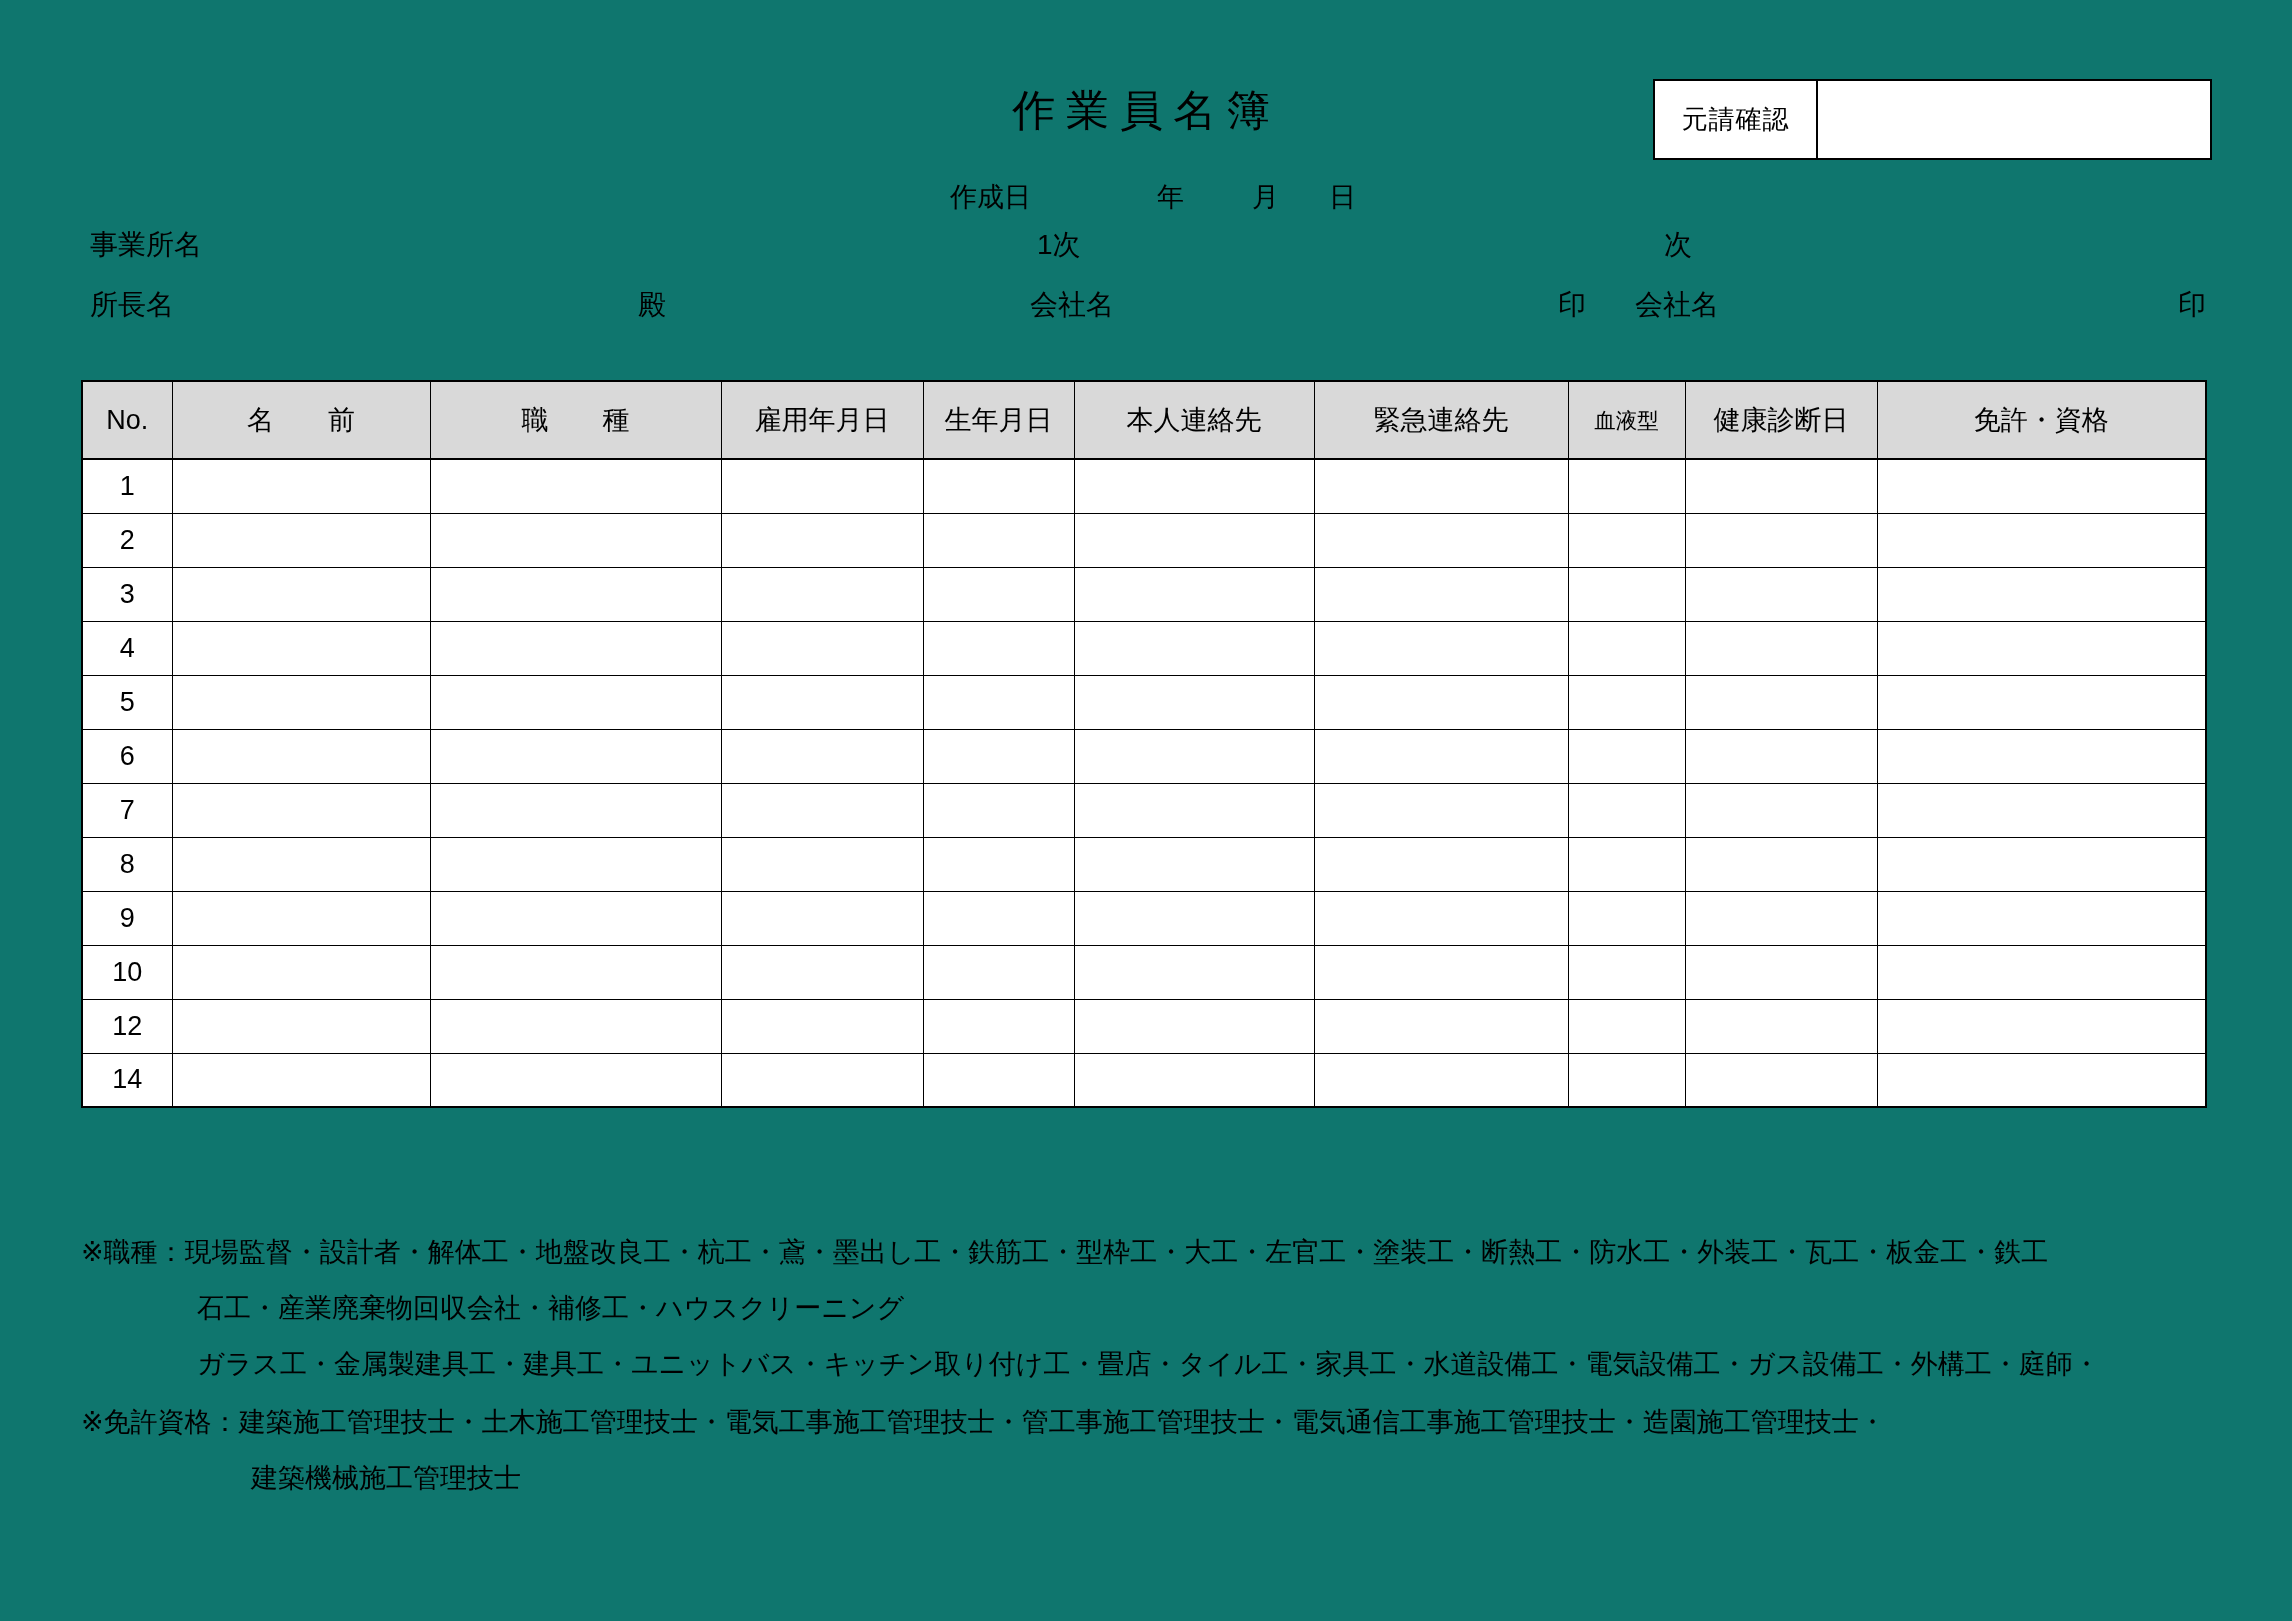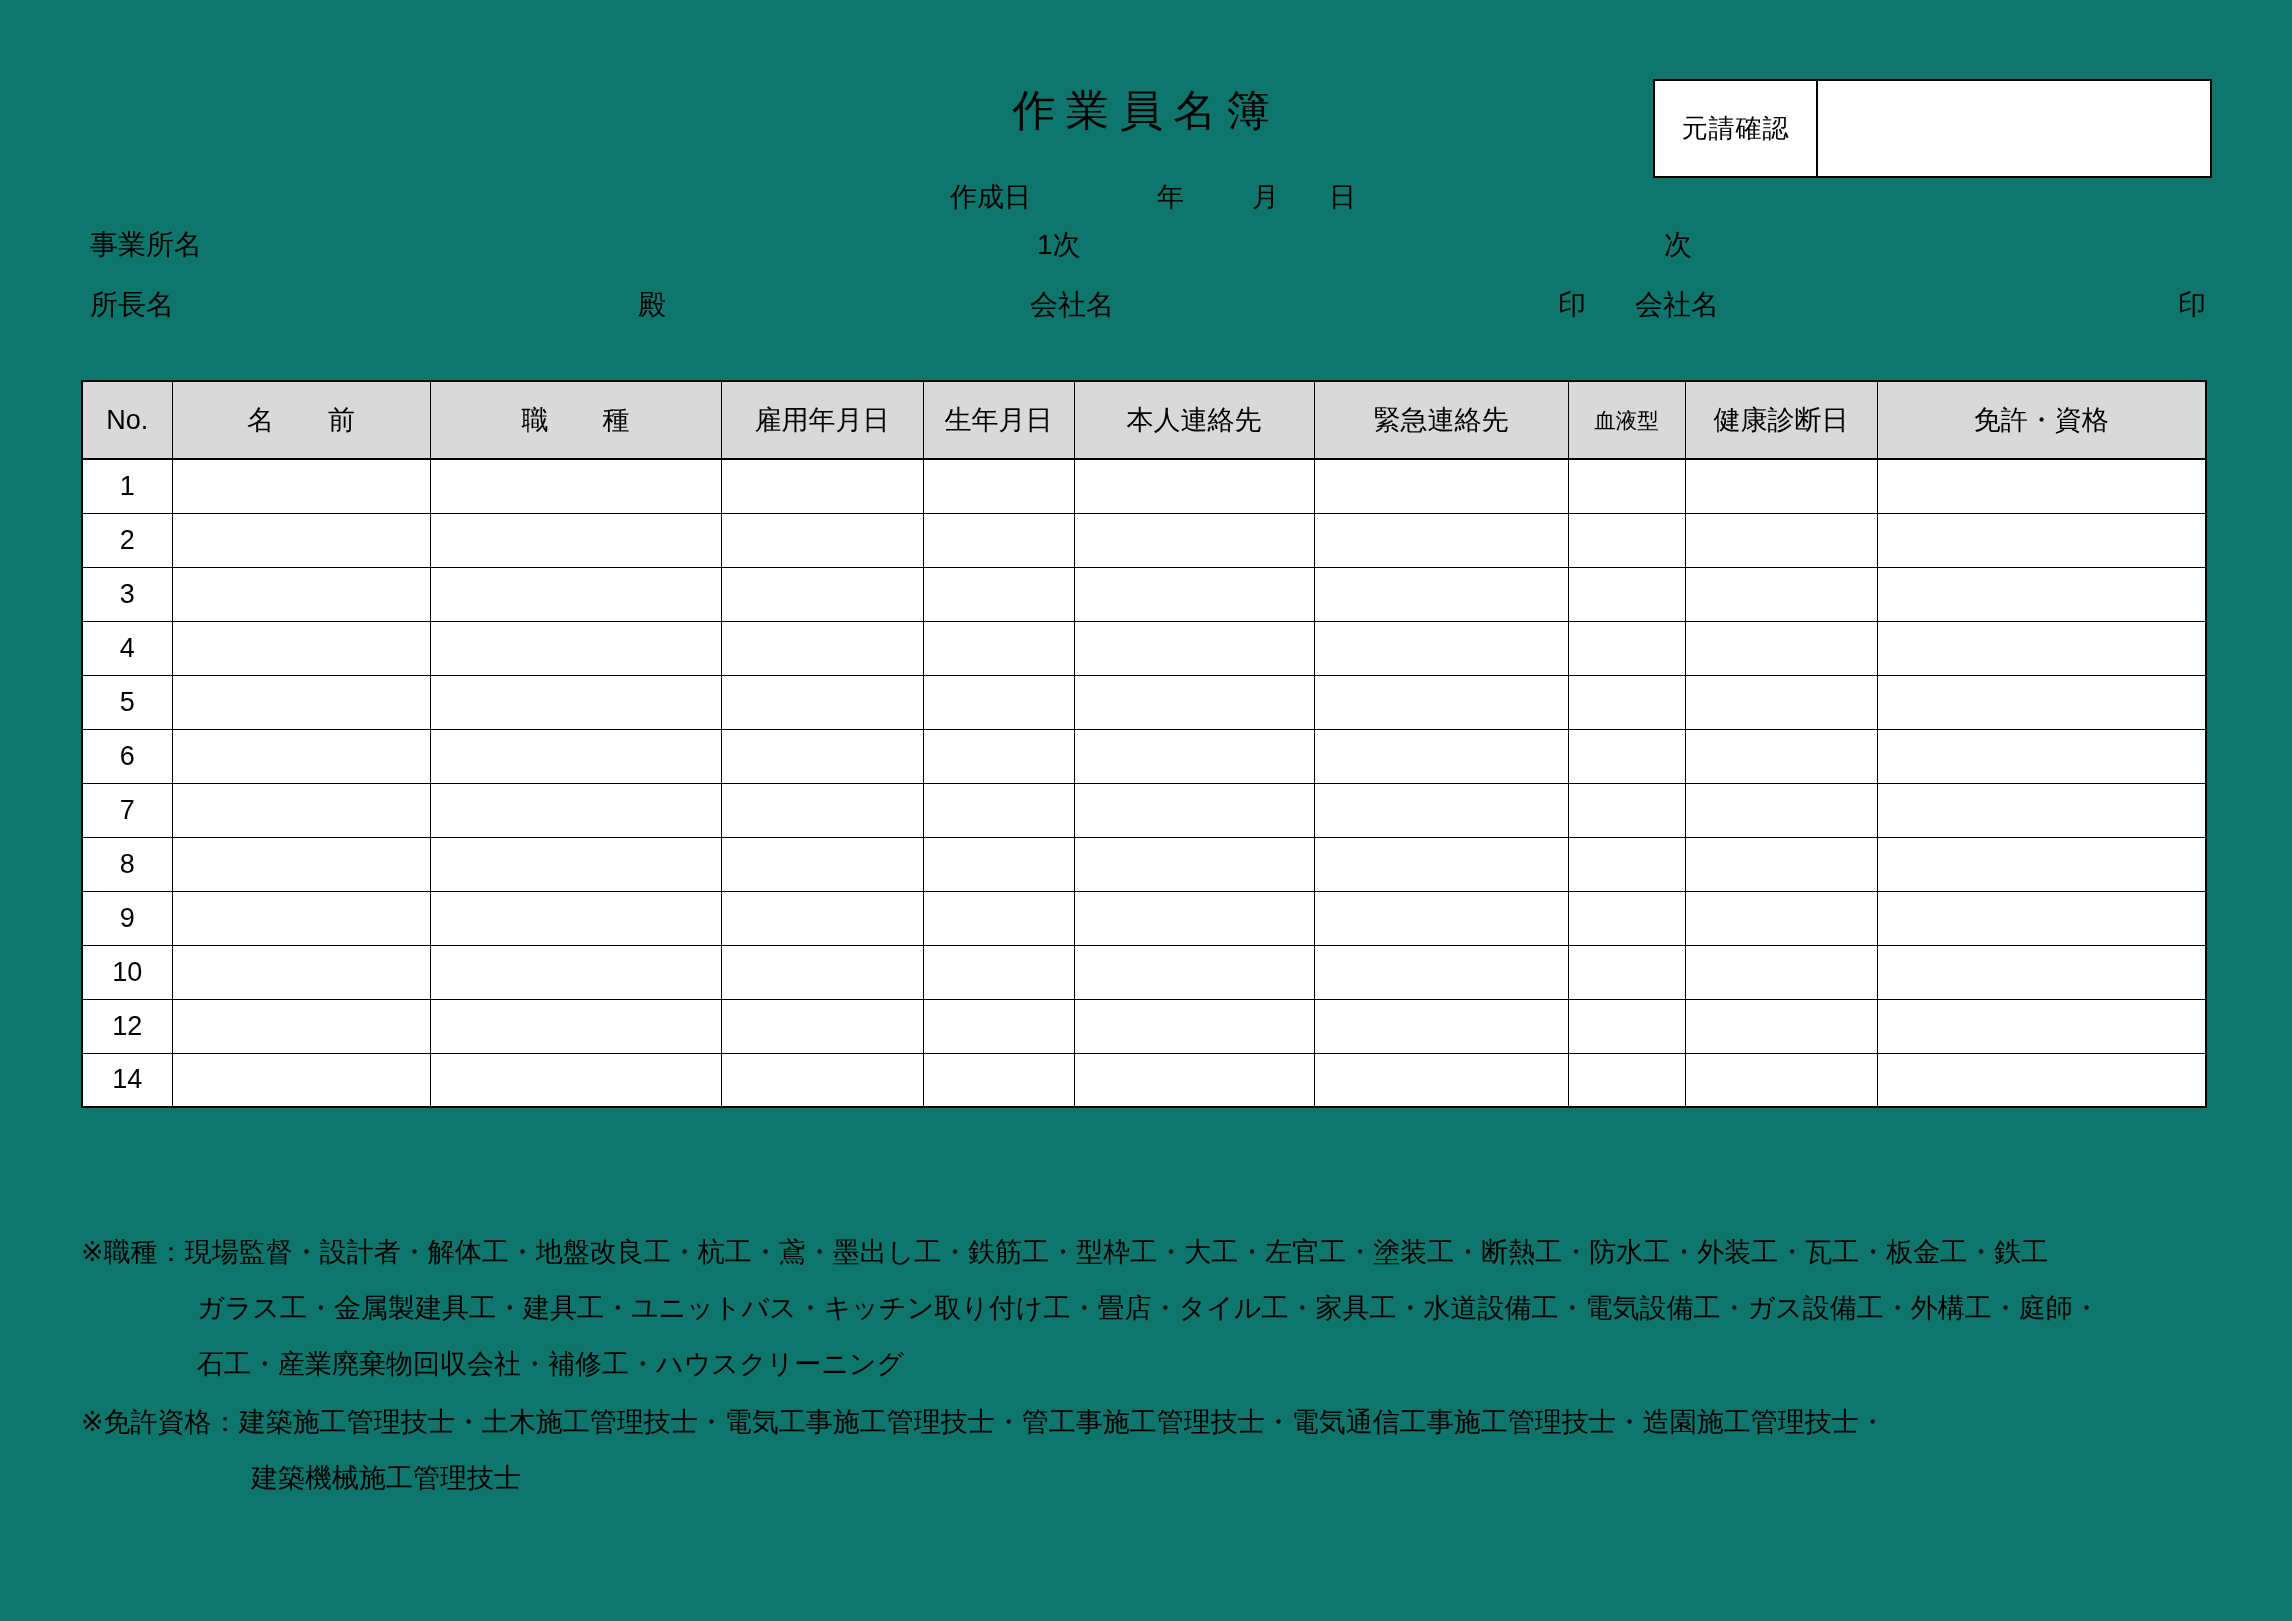--- a/index.html
+++ b/index.html
@@ -26,21 +26,21 @@
     letter-spacing: 10.7px;
     white-space: nowrap;
   }
 
   
   .confirm-box {
     position: absolute;
     left: 1653px;
     top: 79px;
     width: 559px;
-    height: 99px;
+    height: 81px;
     border: 2.7px solid #000;
     display: flex;
     background: #fff;
     justify-content: space-between;
   }
   .confirm-box .confirm-label {
     width: 163px;
     border-right: 2.7px solid #000;
     display: flex;
     align-items: center;
@@ -315,22 +315,22 @@
           <td></td>
           <td></td>
           <td></td>
           <td></td>
         </tr>
       </tbody>
   </table>
 
   <div class="notes-block notes-job">
     <div class="note-line"><span>※職種：</span><span>現場監督・設計者・解体工・地盤改良工・杭工・鳶・墨出し工・鉄筋工・型枠工・大工・左官工・塗装工・断熱工・防水工・外装工・瓦工・板金工・鉄工</span></div>
+    <div class="note-line note-cont-job">石工・産業廃棄物回収会社・補修工・ハウスクリーニング</div>
     <div class="note-line note-cont-job">ガラス工・金属製建具工・建具工・ユニットバス・キッチン取り付け工・畳店・タイル工・家具工・水道設備工・電気設備工・ガス設備工・外構工・庭師・</div>
-    <div class="note-line note-cont-job">石工・産業廃棄物回収会社・補修工・ハウスクリーニング</div>
   </div>
 
   <div class="notes-block notes-lic">
     <div class="note-line"><span>※免許資格：</span><span>建築施工管理技士・土木施工管理技士・電気工事施工管理技士・管工事施工管理技士・電気通信工事施工管理技士・造園施工管理技士・</span></div>
     <div class="note-line note-cont-lic">建築機械施工管理技士</div>
   </div>
 
 </div>
 
 

